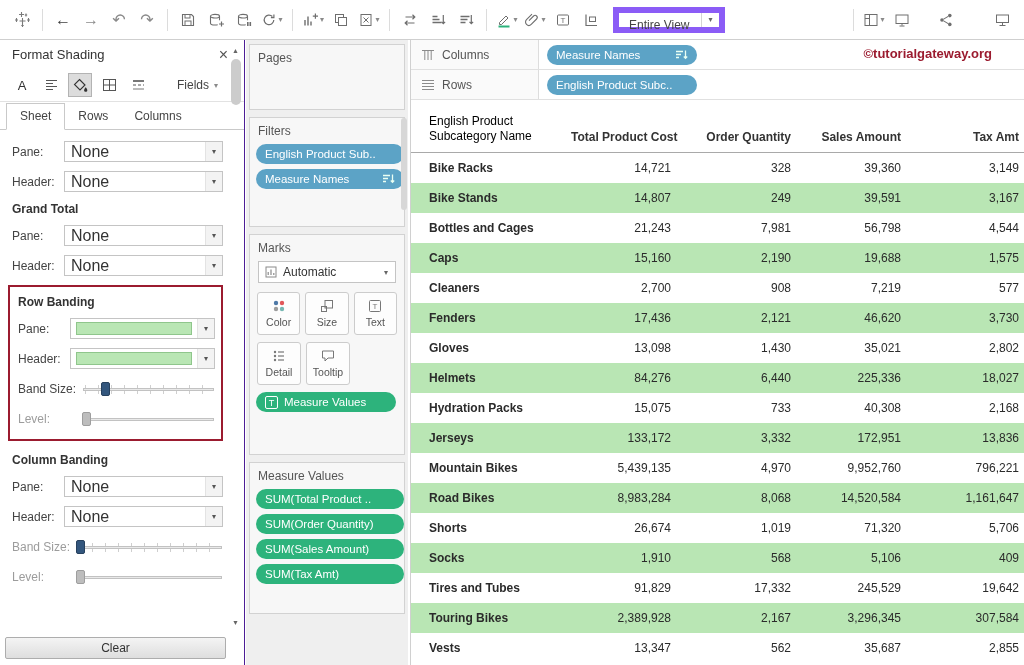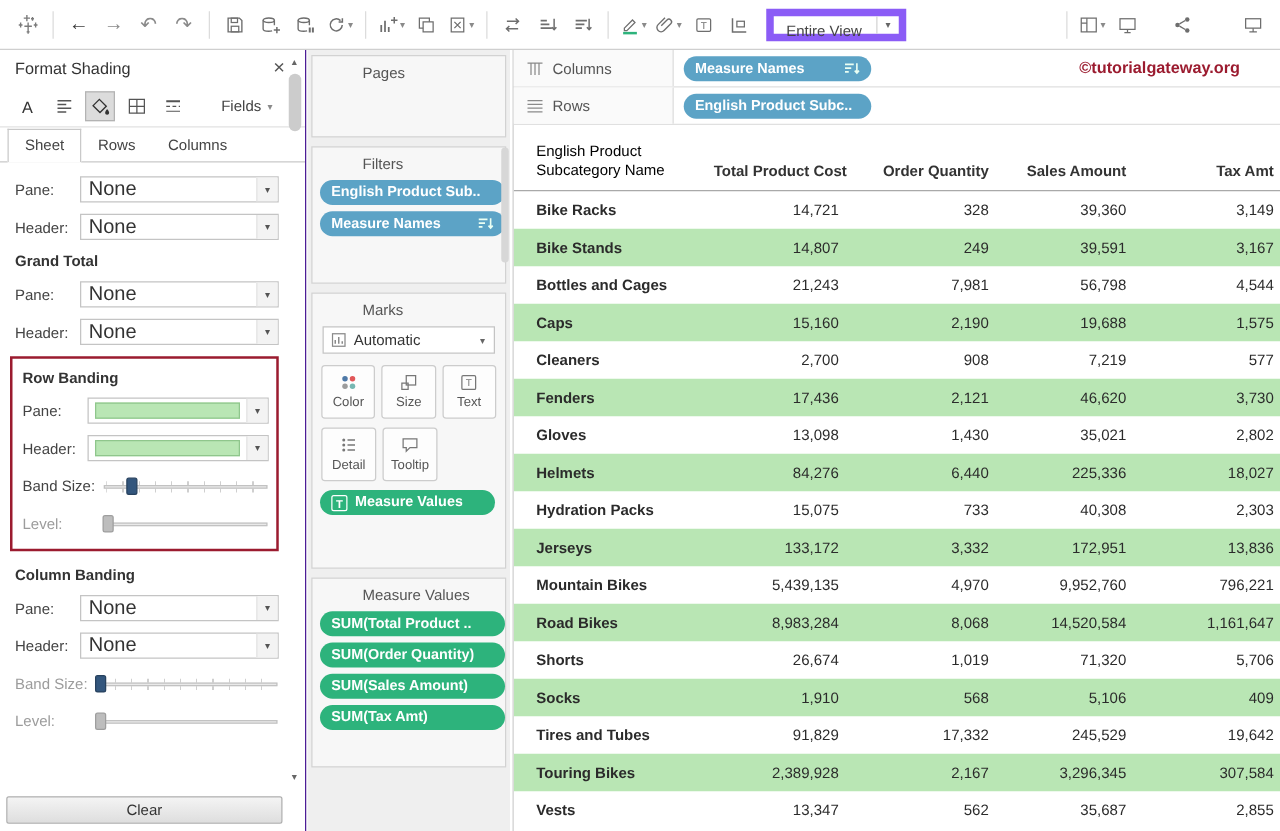--- a/index.html
+++ b/index.html
@@ -55,27 +55,27 @@
   .clear-btn { position:absolute; bottom:6px; left:5px; right:18px; height:22px; background:linear-gradient(#f4f4f4,#dedede);
                border:1px solid #adadad; border-radius:2px; font-size:12px; color:#333; font-family:inherit; }
   .fp-scroll { position:absolute; top:5px; bottom:36px; right:2px; width:13px; }
   .sb-arrow { position:absolute; left:0; width:13px; height:12px; font-size:7px; color:#666; text-align:center; line-height:12px; }
   .sb-arrow.bottom { bottom:0; }
   .sb-thumb { position:absolute; top:14px; left:1.5px; width:10px; height:46px; background:#ccc; border-radius:5px; }
 
   
   .cards-col { position:absolute; top:40px; left:246px; width:162px; bottom:0; background:#efefef; padding:4px 3px; }
   .card { background:#f7f7f7; border:1px solid #d2d2d2; margin-bottom:7px; position:relative; }
-  .card-title { font-size:12px; color:#555; padding:6px 8px 6px;margin-left:32px; }
+  .card-title { font-size:12px; color:#555; padding:6px 8px 6px; }
   .card.pages { height:66px; }
   .card.filters { height:110px; }
   .card.marks { height:221px; }
   .card.mvcard { height:152px; }
   .pill { height:20px; border-radius:10px; display:flex; align-items:center; color:#fff; font-size:11.5px;
-          padding:0 9px; white-space:nowrap; overflow:hidden;font-weight:bold; }
+          padding:0 9px; white-space:nowrap; overflow:hidden; }
   .pill.blue { background:var(--pill-blue,#5ca3c6); }
   .pill.green { background:var(--pill-green,#2db37c); }
   .card .pill { width:148px; margin:0 6px 5px; }
   .pill-text { overflow:hidden; text-overflow:ellipsis; }
   .sort-badge { margin-left:auto; flex:none; }
   .ticon { flex:none; width:13px; height:13px; border:1px solid #fff; border-radius:2px; font-size:9px; line-height:12px;
            text-align:center; margin-right:6px; color:#fff; }
   .mark-type-dd { margin:0 8px 9px; height:22px; border:1px solid #c4c4c4; background:#fff; display:flex; align-items:center; padding-left:6px; gap:6px; }
   .mt-text { font-size:12px; color:#333; }
   .dd-caret2 { margin-left:auto; width:18px; align-self:stretch; display:flex; align-items:center; justify-content:center; font-size:8px; color:#666; }
@@ -614,21 +614,21 @@
           <div class="tc c1">84,276</div>
           <div class="tc c2">6,440</div>
           <div class="tc c3">225,336</div>
           <div class="tc c4">18,027</div>
         </div>
         <div class="trow">
           <div class="tc c0">Hydration Packs</div>
           <div class="tc c1">15,075</div>
           <div class="tc c2">733</div>
           <div class="tc c3">40,308</div>
-          <div class="tc c4">2,303</div>
+          <div class="tc c4">2,168</div>
         </div>
         <div class="trow banded">
           <div class="tc c0">Jerseys</div>
           <div class="tc c1">133,172</div>
           <div class="tc c2">3,332</div>
           <div class="tc c3">172,951</div>
           <div class="tc c4">13,836</div>
         </div>
         <div class="trow">
           <div class="tc c0">Mountain Bikes</div>

